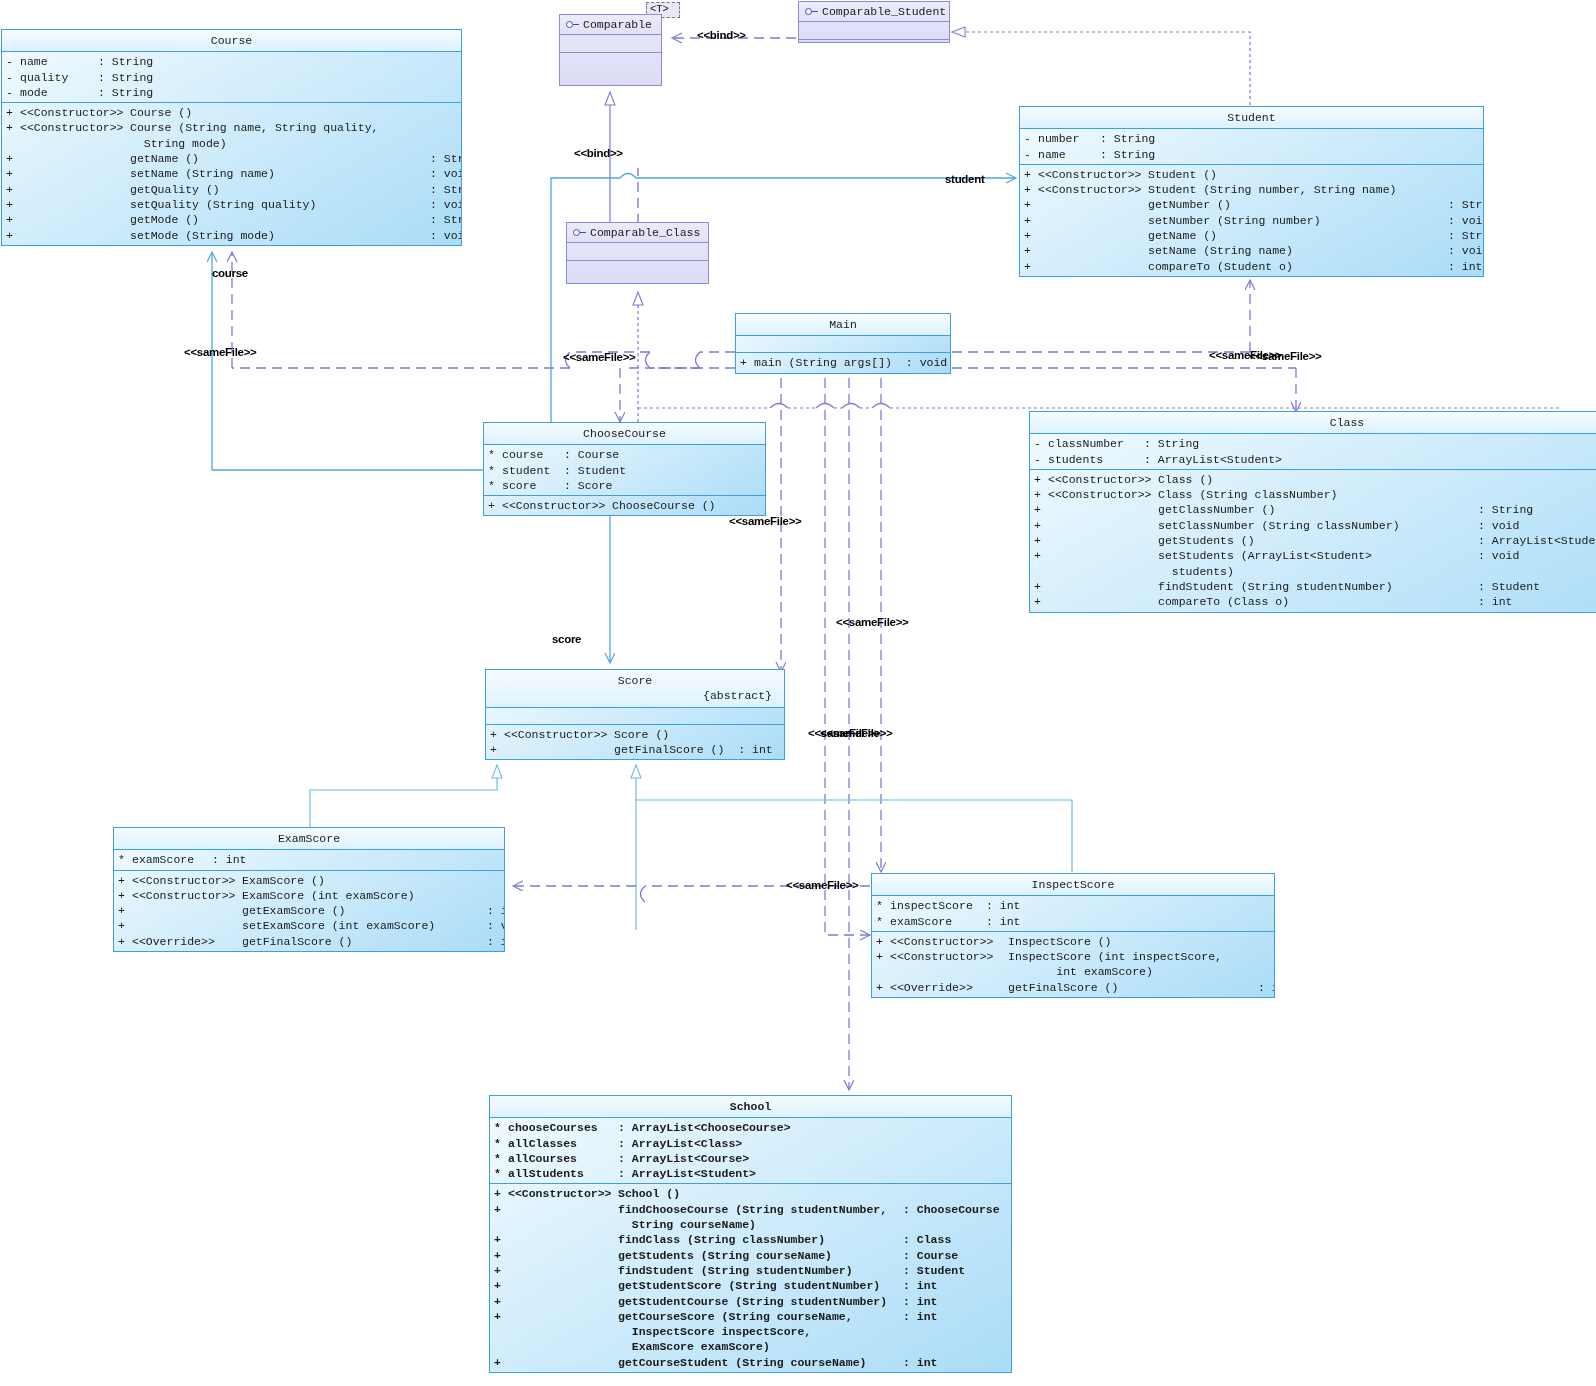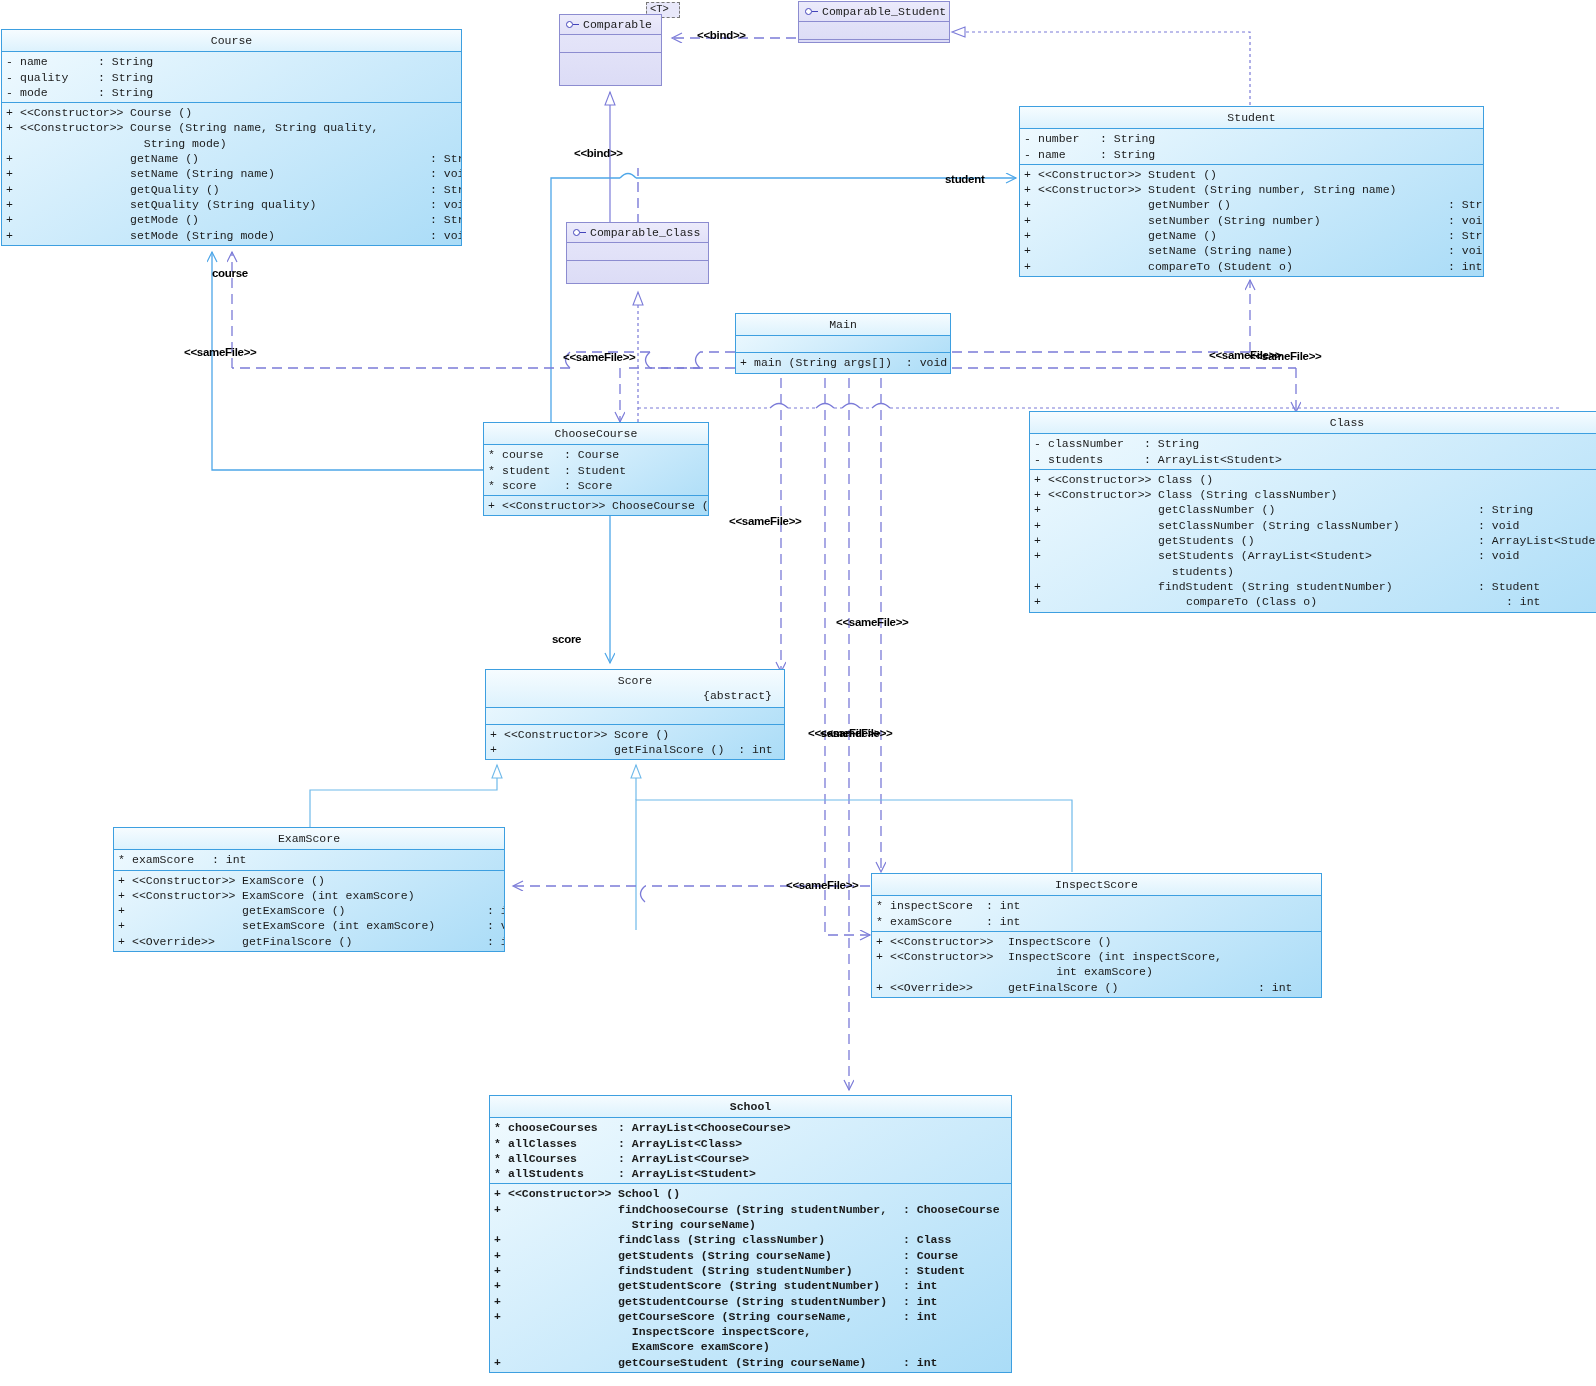--- a/index.html
+++ b/index.html
@@ -285,33 +285,33 @@
       </div>
     <div class="compartment">
         <div class="row op"><span class="vis">+</span><span class="stereo" style="flex: 0 0 110px;">&lt;&lt;Constructor&gt;&gt;</span><span class="sig" style="flex: 0 0 320px;">Class ()</span></div>
         <div class="row op"><span class="vis">+</span><span class="stereo" style="flex: 0 0 110px;">&lt;&lt;Constructor&gt;&gt;</span><span class="sig" style="flex: 0 0 320px;">Class (String classNumber)</span></div>
         <div class="row op"><span class="vis">+</span><span class="stereo" style="flex: 0 0 110px;"></span><span class="sig" style="flex: 0 0 320px;">getClassNumber ()</span><span class="type">: String</span></div>
         <div class="row op"><span class="vis">+</span><span class="stereo" style="flex: 0 0 110px;"></span><span class="sig" style="flex: 0 0 320px;">setClassNumber (String classNumber)</span><span class="type">: void</span></div>
         <div class="row op"><span class="vis">+</span><span class="stereo" style="flex: 0 0 110px;"></span><span class="sig" style="flex: 0 0 320px;">getStudents ()</span><span class="type">: ArrayList&lt;Student&gt;</span></div>
         <div class="row op"><span class="vis">+</span><span class="stereo" style="flex: 0 0 110px;"></span><span class="sig" style="flex: 0 0 320px;">setStudents (ArrayList&lt;Student&gt;</span><span class="type">: void</span></div>
         <div class="row op"><span class="vis"></span><span class="stereo" style="flex: 0 0 110px;"></span><span class="sig" style="flex: 0 0 320px;">  students)</span></div>
         <div class="row op"><span class="vis">+</span><span class="stereo" style="flex: 0 0 110px;"></span><span class="sig" style="flex: 0 0 320px;">findStudent (String studentNumber)</span><span class="type">: Student</span></div>
-        <div class="row op"><span class="vis">+</span><span class="stereo" style="flex: 0 0 110px;"></span><span class="sig" style="flex: 0 0 320px; margin-left: 28px;">compareTo (Class o)</span><span class="type">: int</span></div>
+        <div class="row op"><span class="vis">+</span><span class="stereo" style="flex: 0 0 110px;"></span><span class="sig" style="flex: 0 0 320px;">compareTo (Class o)</span><span class="type">: int</span></div>
       </div>
   </div>
 
   <div class="uml" id="box-main" style="left:735px; top:313px; width:216px;">
     <div class="title">Main</div>
     <div class="compartment empty"></div>
     <div class="compartment">
         <div class="row op"><span class="vis">+</span><span class="sig">main (String args[])  : void</span></div>
       </div>
   </div>
 
-  <div class="uml" id="box-choosecourse" style="left:483px; top:422px; width:226px;">
+  <div class="uml" id="box-choosecourse" style="left:483px; top:422px; width:283px;">
     <div class="title">ChooseCourse</div>
     <div class="compartment">
         <div class="row attr"><span class="vis">*</span><span class="nm" style="flex: 0 0 62px;">course</span><span class="type">: Course</span></div>
         <div class="row attr"><span class="vis">*</span><span class="nm" style="flex: 0 0 62px;">student</span><span class="type">: Student</span></div>
         <div class="row attr"><span class="vis">*</span><span class="nm" style="flex: 0 0 62px;">score</span><span class="type">: Score</span></div>
       </div>
     <div class="compartment">
         <div class="row op"><span class="vis">+</span><span class="stereo" style="flex: 0 0 110px;">&lt;&lt;Constructor&gt;&gt;</span><span class="sig">ChooseCourse ()</span></div>
       </div>
   </div>
@@ -335,21 +335,21 @@
       </div>
     <div class="compartment">
         <div class="row op"><span class="vis">+</span><span class="stereo" style="flex: 0 0 110px;">&lt;&lt;Constructor&gt;&gt;</span><span class="sig" style="flex: 0 0 245px;">ExamScore ()</span></div>
         <div class="row op"><span class="vis">+</span><span class="stereo" style="flex: 0 0 110px;">&lt;&lt;Constructor&gt;&gt;</span><span class="sig" style="flex: 0 0 245px;">ExamScore (int examScore)</span></div>
         <div class="row op"><span class="vis">+</span><span class="stereo" style="flex: 0 0 110px;"></span><span class="sig" style="flex: 0 0 245px;">getExamScore ()</span><span class="type">: int</span></div>
         <div class="row op"><span class="vis">+</span><span class="stereo" style="flex: 0 0 110px;"></span><span class="sig" style="flex: 0 0 245px;">setExamScore (int examScore)</span><span class="type">: void</span></div>
         <div class="row op"><span class="vis">+</span><span class="stereo" style="flex: 0 0 110px;">&lt;&lt;Override&gt;&gt;</span><span class="sig" style="flex: 0 0 245px;">getFinalScore ()</span><span class="type">: int</span></div>
       </div>
   </div>
 
-  <div class="uml" id="box-inspectscore" style="left:871px; top:873px; width:451px;">
+  <div class="uml" id="box-inspectscore" style="left:871px; top:873px; width:404px;">
     <div class="title">InspectScore</div>
     <div class="compartment">
         <div class="row attr"><span class="vis">*</span><span class="nm" style="flex: 0 0 96px;">inspectScore</span><span class="type">: int</span></div>
         <div class="row attr"><span class="vis">*</span><span class="nm" style="flex: 0 0 96px;">examScore</span><span class="type">: int</span></div>
       </div>
     <div class="compartment">
         <div class="row op"><span class="vis">+</span><span class="stereo" style="flex: 0 0 118px;">&lt;&lt;Constructor&gt;&gt;</span><span class="sig" style="flex: 0 0 250px;">InspectScore ()</span></div>
         <div class="row op"><span class="vis">+</span><span class="stereo" style="flex: 0 0 118px;">&lt;&lt;Constructor&gt;&gt;</span><span class="sig" style="flex: 0 0 250px;">InspectScore (int inspectScore,</span></div>
         <div class="row op"><span class="vis"></span><span class="stereo" style="flex: 0 0 118px;"></span><span class="sig" style="flex: 0 0 250px;">       int examScore)</span></div>
         <div class="row op"><span class="vis">+</span><span class="stereo" style="flex: 0 0 118px;">&lt;&lt;Override&gt;&gt;</span><span class="sig" style="flex: 0 0 250px;">getFinalScore ()</span><span class="type">: int</span></div>

